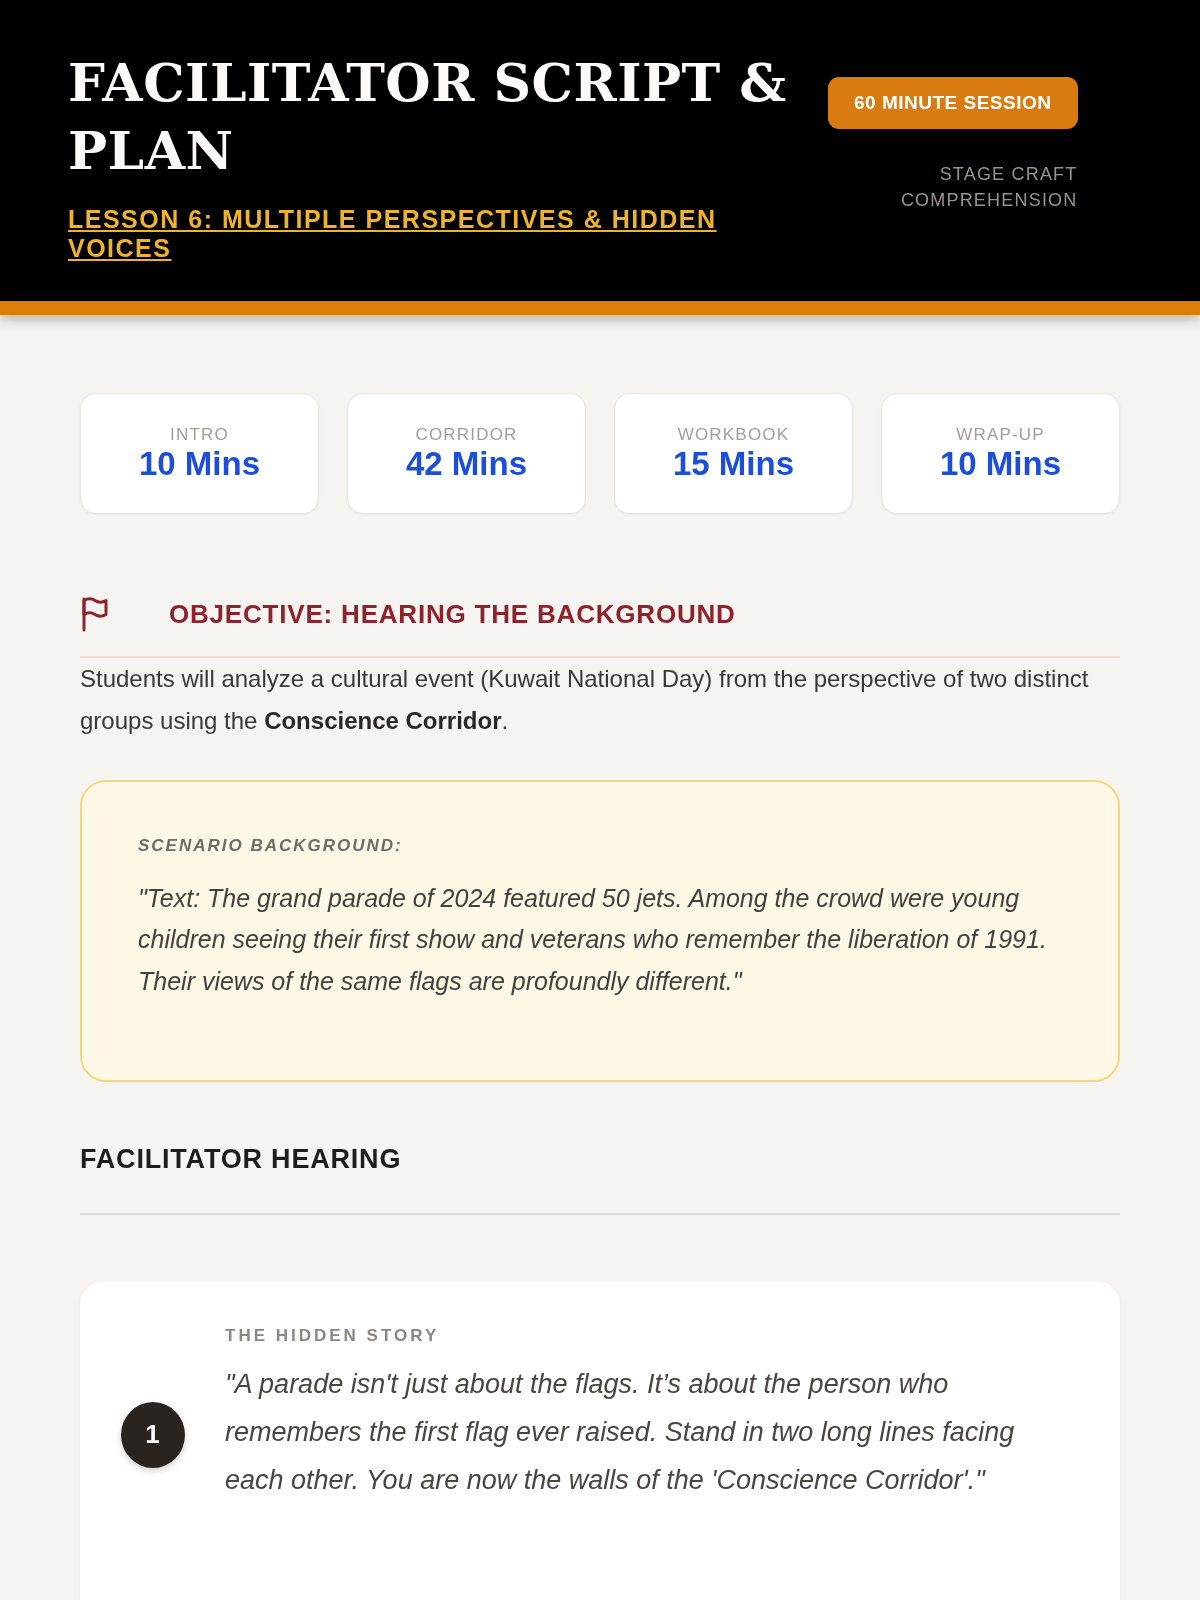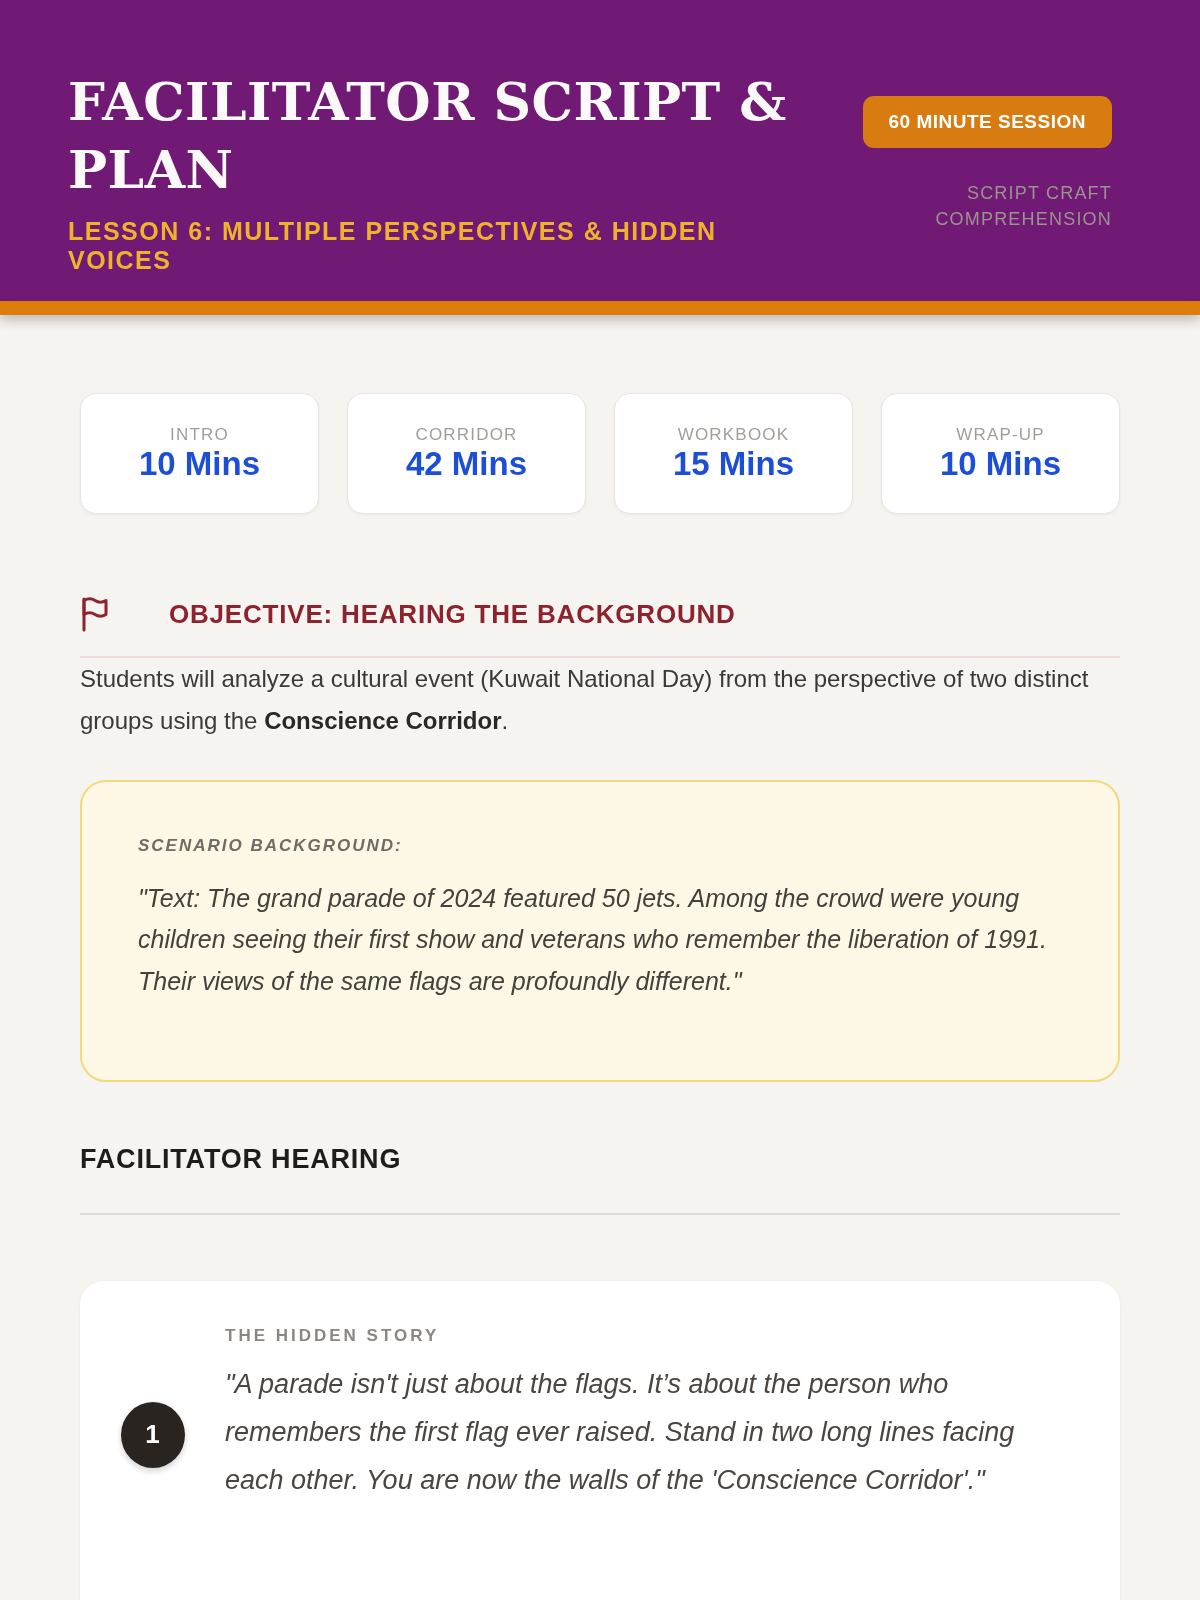--- a/index.html
+++ b/index.html
@@ -5,42 +5,42 @@
   * { margin: 0; padding: 0; box-sizing: border-box; }
   html, body { width: 1200px; height: 1600px; overflow: hidden; }
   body {
     font-family: "Liberation Sans", sans-serif;
     background: #f5f4f1;
     color: #2b2724;
   }
 
   
   .header {
-    background: #701a75;
+    background: #000000;
     height: 301px;
-    padding: 68px 88px 0 68px;
-    display: flex;
-    justify-content: space-between;
+    padding: 49px 88px 0 68px;
+    display: flex;
     align-items: flex-start;
   }
   .header-left { max-width: 760px; }
   .doc-title {
     font-family: "DejaVu Serif", "Liberation Serif", serif;
     font-weight: 700;
     font-size: 52px;
     line-height: 1.3;
     color: #fbfaf8;
     letter-spacing: 0.5px;
   }
   .doc-subtitle {
-    margin-top: 14px;
+    margin-top: 21px;
     font-size: 25px;
     font-weight: 700;
     color: #efb32b;
     letter-spacing: 1.5px;
+    text-decoration: underline;
   }
   .header-right {
     display: flex;
     flex-direction: column;
     align-items: flex-end;
     padding-top: 28px;
     flex-shrink: 0;
   }
   .session-badge {
     background: #d87c12;
@@ -218,21 +218,21 @@
 <body>
 
 <header class="header">
   <div class="header-left">
     <h1 class="doc-title">FACILITATOR SCRIPT &amp; PLAN</h1>
     <div class="doc-subtitle">LESSON 6: MULTIPLE PERSPECTIVES &amp; HIDDEN VOICES</div>
   </div>
   <div class="header-right">
     <div class="session-badge">60 MINUTE SESSION</div>
     <div class="tagline">
-      <div>SCRIPT CRAFT</div>
+      <div>STAGE CRAFT</div>
       <div>COMPREHENSION</div>
     </div>
   </div>
 </header>
 
 <div class="accent-rule"></div>
 
 <main class="main">
 
   <section class="timeline">

